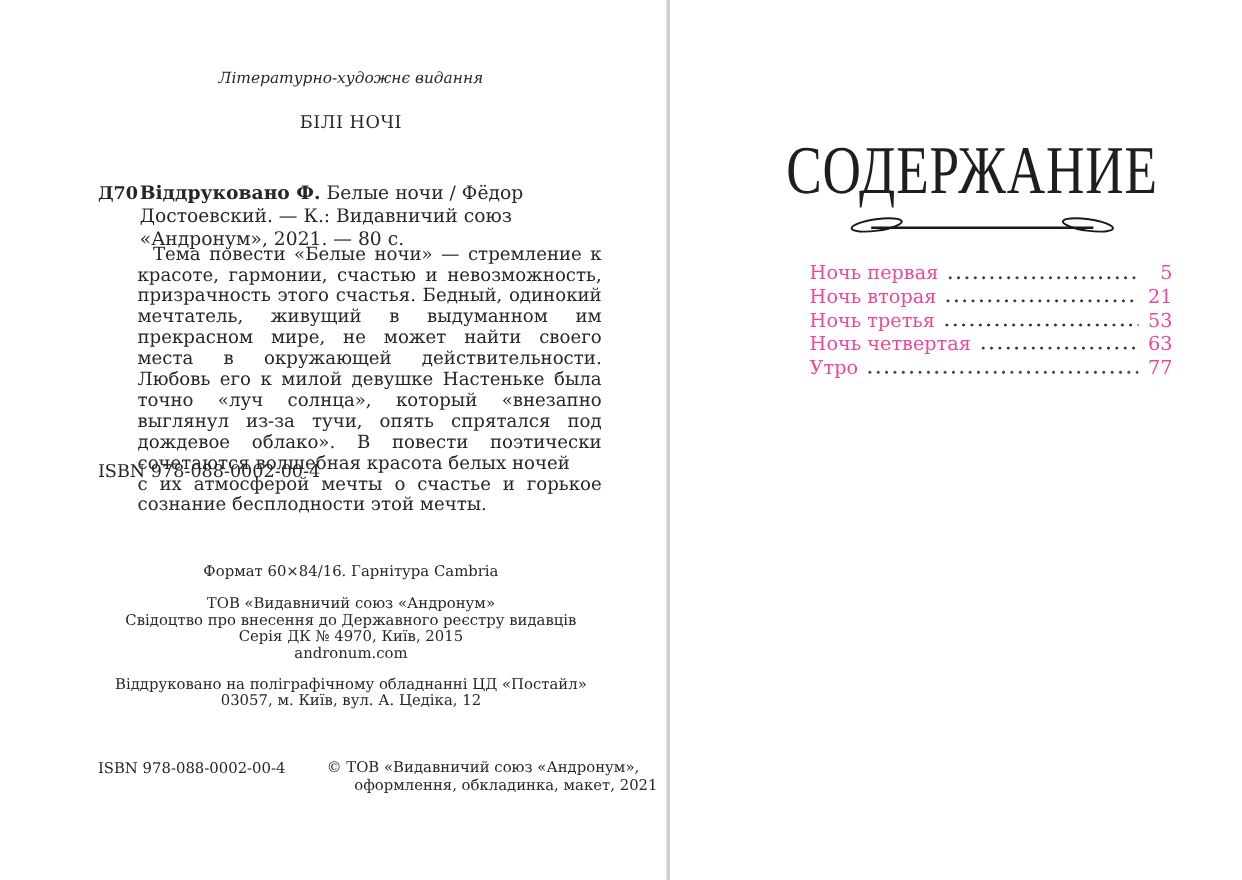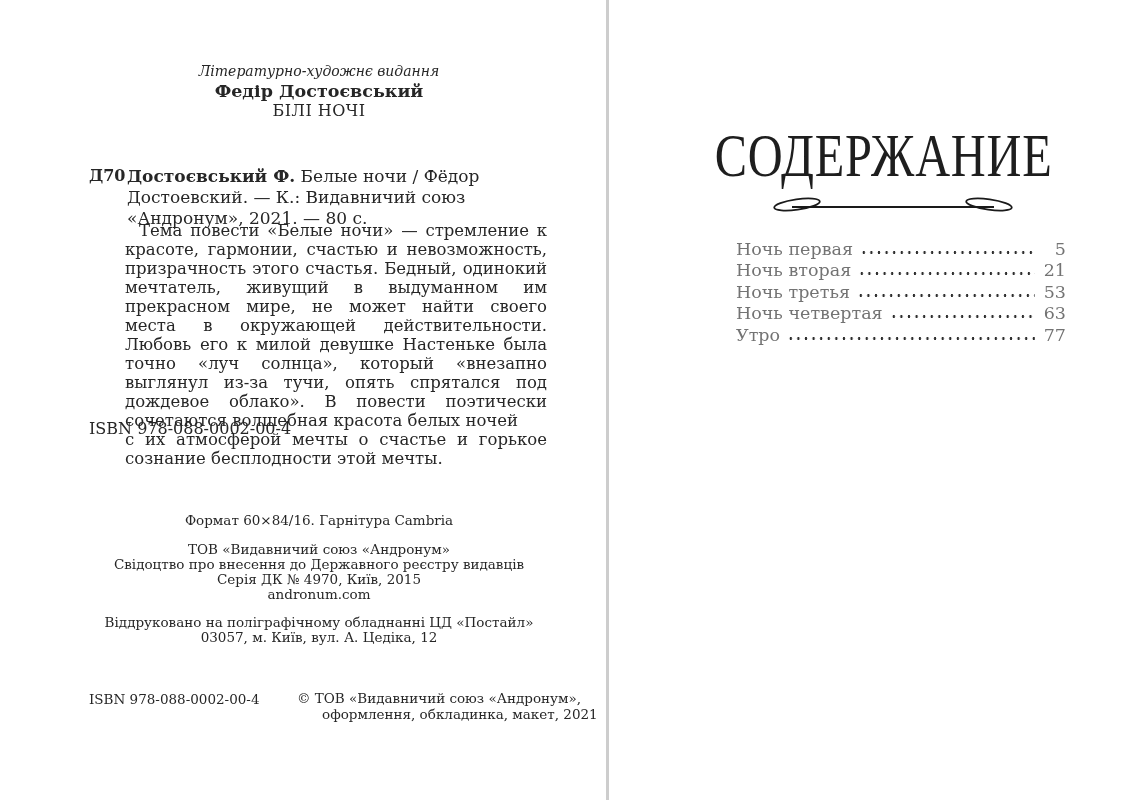--- a/index.html
+++ b/index.html
@@ -72,47 +72,46 @@
     letter-spacing: 1px; color: #1e1e1e;
     transform: scale(0.78, 1); transform-origin: 50% 0;
     white-space: nowrap;
   }
   .flourish { position: absolute; left: 155px; top: 194px; width: 258px; height: 24px; }
   .flourish svg { display: block; width: 258px; height: 24px; }
 
   .toc { position: absolute; left: 127px; top: 237px; width: 330px; }
   .toc-row {
     display: flex; align-items: flex-end;
-    height: 21.6px; font-size: 17.5px; color: #737373;
+    height: 21.6px; font-size: 17.5px; color: #ec4899;
   }
   .toc-label { white-space: nowrap; }
   .toc-dots {
     flex: 1; height: 7px;
     margin: 0 5px 3px 7px;
     background-image: radial-gradient(circle, #2e2e2e 1.15px, rgba(0,0,0,0) 1.5px);
     background-size: 7.6px 7px;
     background-repeat: repeat-x;
     background-position: left bottom;
   }
   .toc-page { min-width: 26px; text-align: right; white-space: nowrap; }
 </style>
 </head>
 <body>
 
 <main>
 
   <section class="page page-left">
 
     <p class="head-line edition">Літературно-художнє видання</p>
-    <p class="head-line author">Федір Достоєвський</p>
     <p class="head-line booktitle">БІЛІ НОЧІ</p>
 
     <div class="bib">
       <span class="bib-code">Д70</span>
-      <p class="bib-text"><span class="b">Достоєвський Ф.</span>
+      <p class="bib-text"><span class="b">Віддруковано Ф.</span>
         <span>Белые ночи / Фёдор Достоевский. — К.: Видавничий союз «Андронум», 2021. — 80 с.</span></p>
     </div>
 
     <div class="annotation">
       <p class="an-p1">Тема повести «Белые ночи» — стремление к красоте, гармонии, счастью и невозможность, призрачность этого счастья. Бедный, одинокий мечтатель, живущий в выдуманном им прекрасном мире, не может найти своего места в окружающей действительности. Любовь его к милой девушке Настеньке была точно «луч солнца», который «внезапно выглянул из-за тучи, опять спрятался под дождевое облако». В повести поэтически сочетаются волшебная красота белых ночей</p>
       <p class="an-p2">с их атмосферой мечты о счастье и горькое сознание бесплодности этой мечты.</p>
     </div>
 
     <p class="isbn-mid">ISBN 978-088-0002-00-4</p>
 

